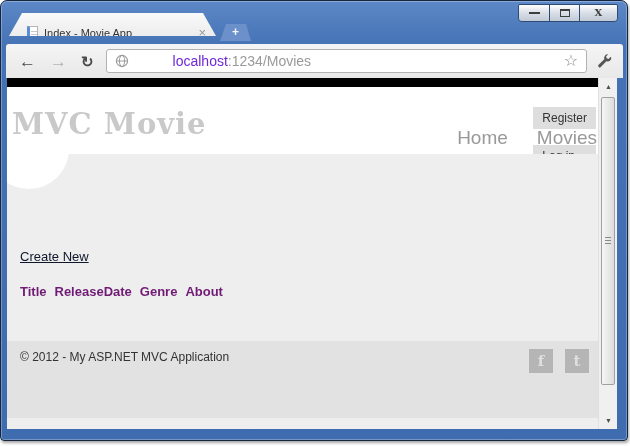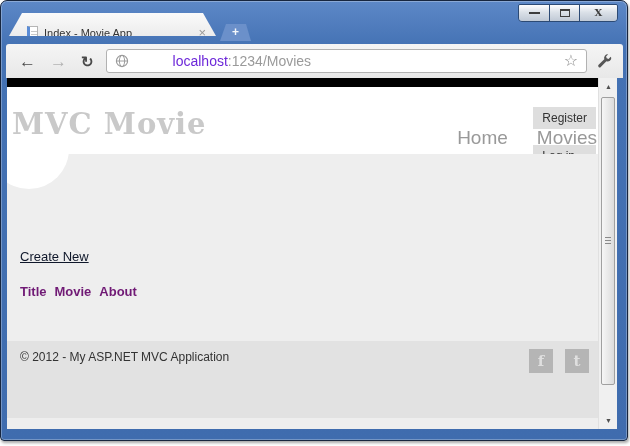--- a/index.html
+++ b/index.html
@@ -147,21 +147,22 @@
         <a>Home</a>
         <a>Movies</a>
       </div>
     </div>
 
     <div class="main">
       <div class="circle"></div>
       <a class="create-link">Create New</a>
       <div class="thead-row">
         <span>Title</span>
-        <span>Movie</span>
+        <span>ReleaseDate</span>
+        <span>Genre</span>
         <span>About</span>
       </div>
     </div>
 
     <div class="site-footer">
       <span class="copyright">© 2012 - My ASP.NET MVC Application</span>
       <div class="social">
         <div class="social-btn">f</div>
         <div class="social-btn">t</div>
       </div>

